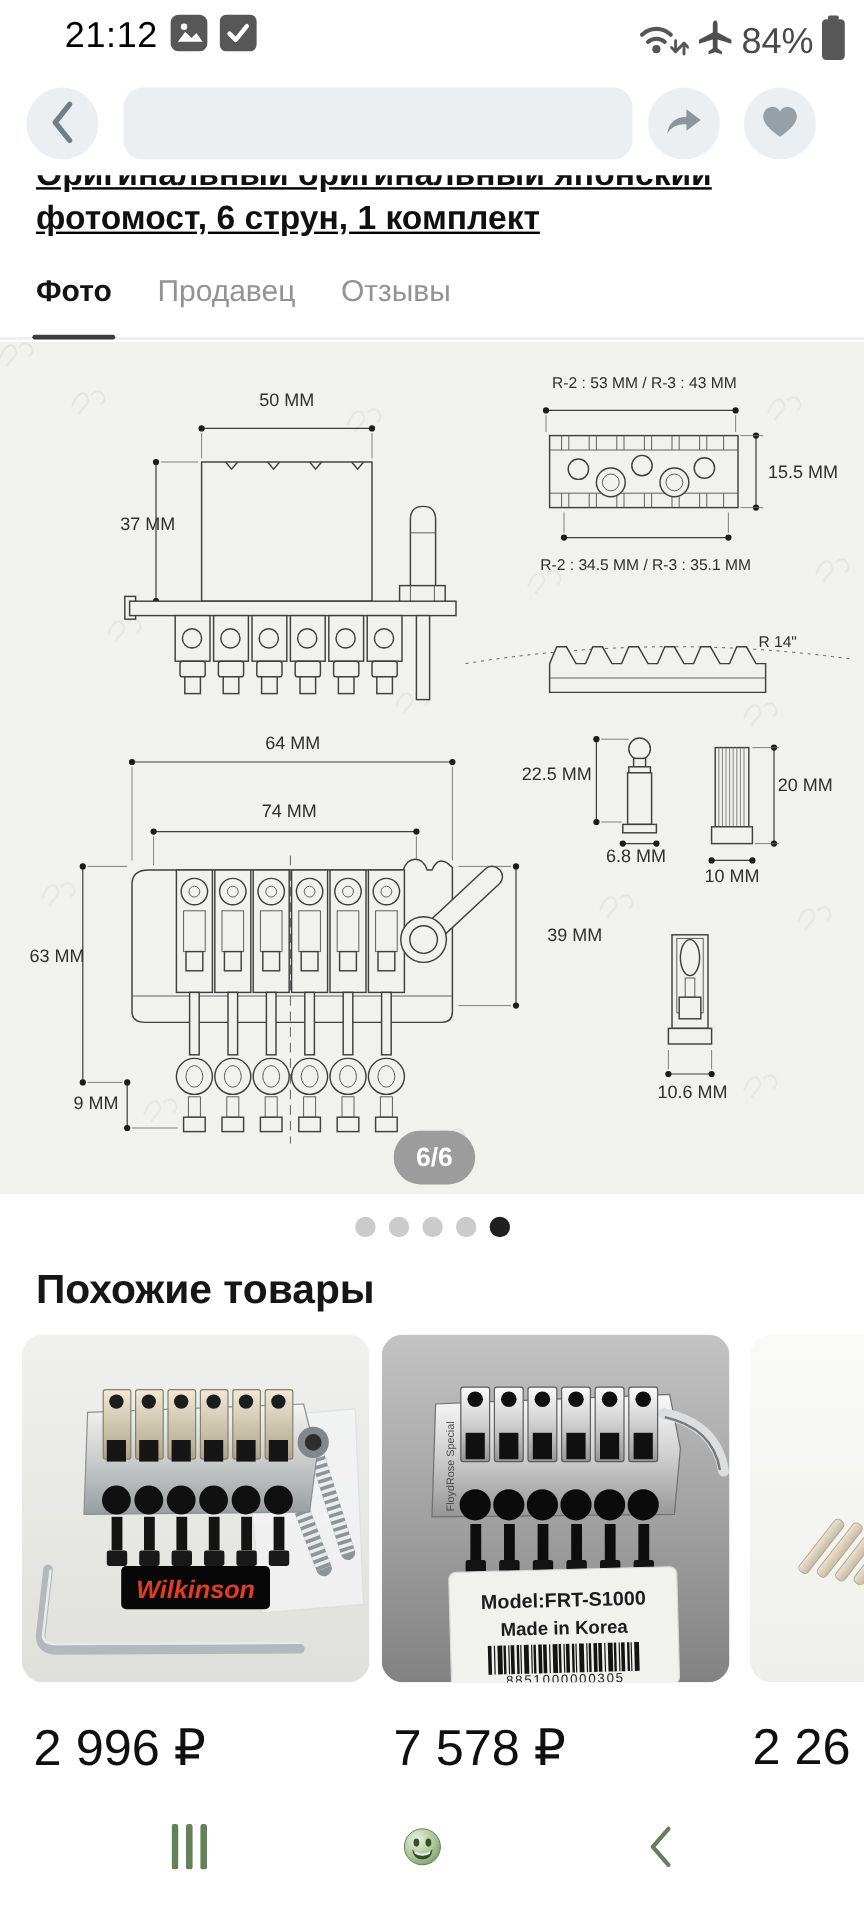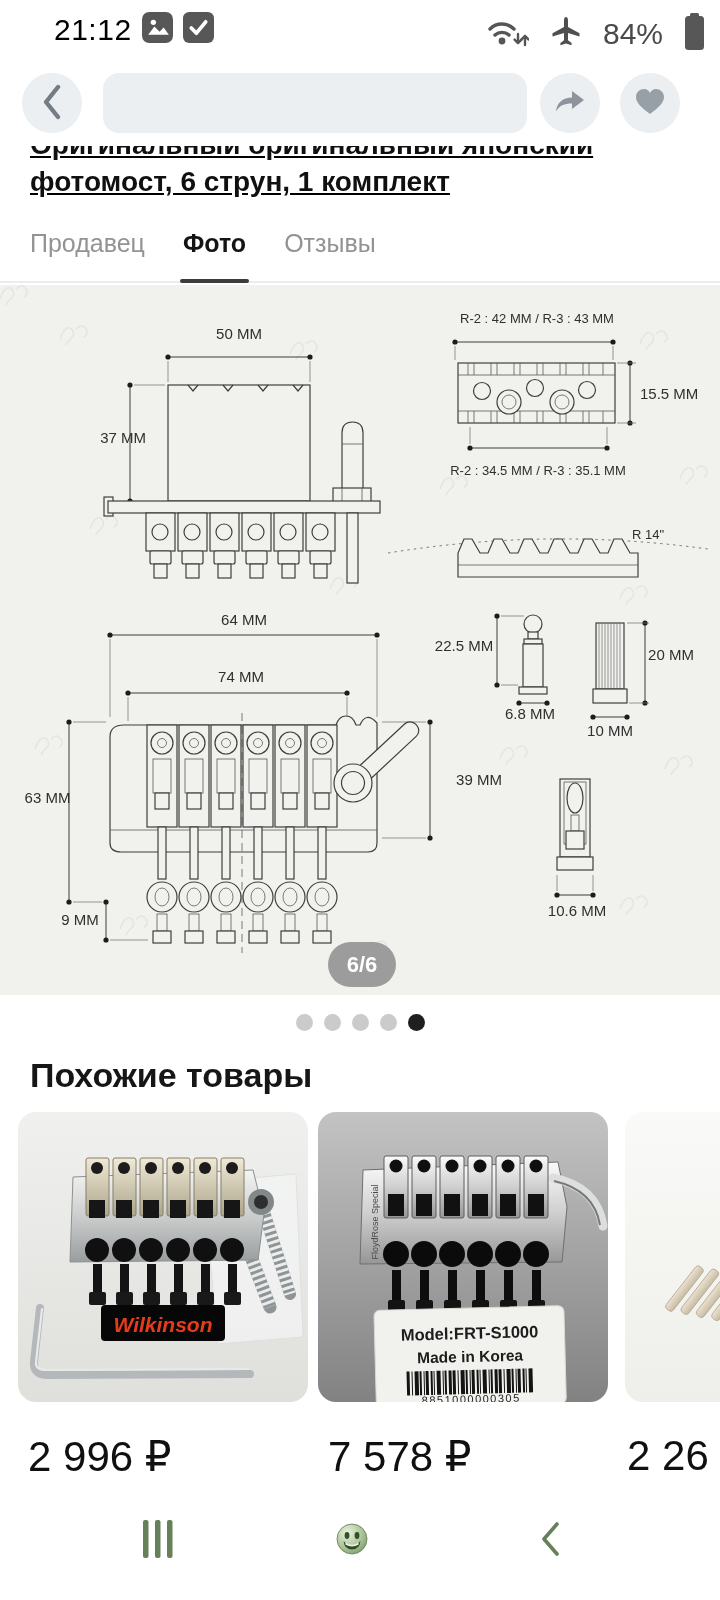--- a/index.html
+++ b/index.html
@@ -2,21 +2,21 @@
 <html><head>
 <meta charset="utf-8">
 <style>
   html,body{margin:0;padding:0;background:#fff;}
   .screen{position:relative;width:720px;height:1600px;background:#fff;overflow:hidden;
     font-family:"Liberation Sans","DejaVu Sans",sans-serif;}
   
   .status-bar{position:absolute;left:0;top:0;width:720px;height:56px;}
   .sb-left{position:absolute;left:54px;top:12px;display:flex;align-items:center;gap:10px;}
   .sb-time{font-size:30px;color:#000000;letter-spacing:.5px;}
-  .sb-right{position:absolute;right:14px;top:12px;display:flex;align-items:center;gap:20px;}
+  .sb-right{position:absolute;right:14px;top:12px;display:flex;align-items:center;gap:5px;}
   .sb-batt-txt{font-size:30px;color:#4a4a4a;}
   
   .circle-btn{position:absolute;width:60px;height:60px;border-radius:50%;background:#ebeff1;
     border:none;display:flex;align-items:center;justify-content:center;padding:0;cursor:pointer;}
   .btn-back{left:22px;top:73px;}
   .btn-share{left:540px;top:73px;}
   .btn-fav{left:620px;top:73px;}
   .search{position:absolute;left:103px;top:73px;width:424px;height:60px;background:#ebeff1;
     border:none;border-radius:16px;outline:none;font-size:24px;padding:0 20px;box-sizing:border-box;color:#333;}
   
@@ -141,22 +141,22 @@
   </nav>
 
   <div class="title-clip">
     <div class="title-inner">
       <div class="title-line">Оригинальный оригинальный японский</div>
       <div class="title-line">фотомост, 6 струн, 1 комплект</div>
     </div>
   </div>
 
   <div class="tabs">
+    <div class="tab active">Фото</div>
     <div class="tab">Продавец</div>
-    <div class="tab active">Фото</div>
     <div class="tab">Отзывы</div>
   </div>
 
   <div class="image-area">
     <svg class="draw" width="720" height="710" viewBox="0 0 720 710">
 
       <g opacity="0.12">
         <g id="wm">
             <path d="M0,14 C4,2 10,0 13,6 C16,12 8,14 6,20 M16,4 q6,-6 10,0 q3,5 -2,8" stroke="#8f8f8a" fill="none" stroke-width="1.6"></path>
           </g>
@@ -333,21 +333,21 @@
         <line x1="557" y1="590" x2="557" y2="606" class="ext"></line>
           <line x1="593" y1="590" x2="593" y2="606" class="ext"></line>
         <line x1="557" y1="610" x2="593" y2="610" class="dim"></line>
         <circle cx="557" cy="610" r="2.6" class="ddot"></circle>
           <circle cx="593" cy="610" r="2.6" class="ddot"></circle>
       </g>
     </svg>
 
     <span class="dimlab" style="left:179px;top:40px;width:120px;">50 MM</span>
     <span class="dimlab" style="left:26px;top:144px;width:120px;text-align:right;">37 MM</span>
-    <span class="dimlab sm" style="left:417px;top:26px;width:240px;">R-2 : 42 MM / R-3 : 43 MM</span>
+    <span class="dimlab sm" style="left:417px;top:26px;width:240px;">R-2 : 53 MM / R-3 : 43 MM</span>
     <span class="dimlab la" style="left:640px;top:100px;width:90px;">15.5 MM</span>
     <span class="dimlab sm" style="left:408px;top:178px;width:260px;">R-2 : 34.5 MM / R-3 : 35.1 MM</span>
     <span class="dimlab sm la" style="left:632px;top:242px;width:80px;">R 14"</span>
     <span class="dimlab" style="left:184px;top:326px;width:120px;">64 MM</span>
     <span class="dimlab" style="left:181px;top:383px;width:120px;">74 MM</span>
     <span class="dimlab" style="left:0px;top:504px;width:95px;">63 MM</span>
     <span class="dimlab" style="left:30px;top:626px;width:100px;">9 MM</span>
     <span class="dimlab" style="left:429px;top:486px;width:100px;">39 MM</span>
     <span class="dimlab" style="left:414px;top:352px;width:100px;">22.5 MM</span>
     <span class="dimlab" style="left:480px;top:420px;width:100px;">6.8 MM</span>

